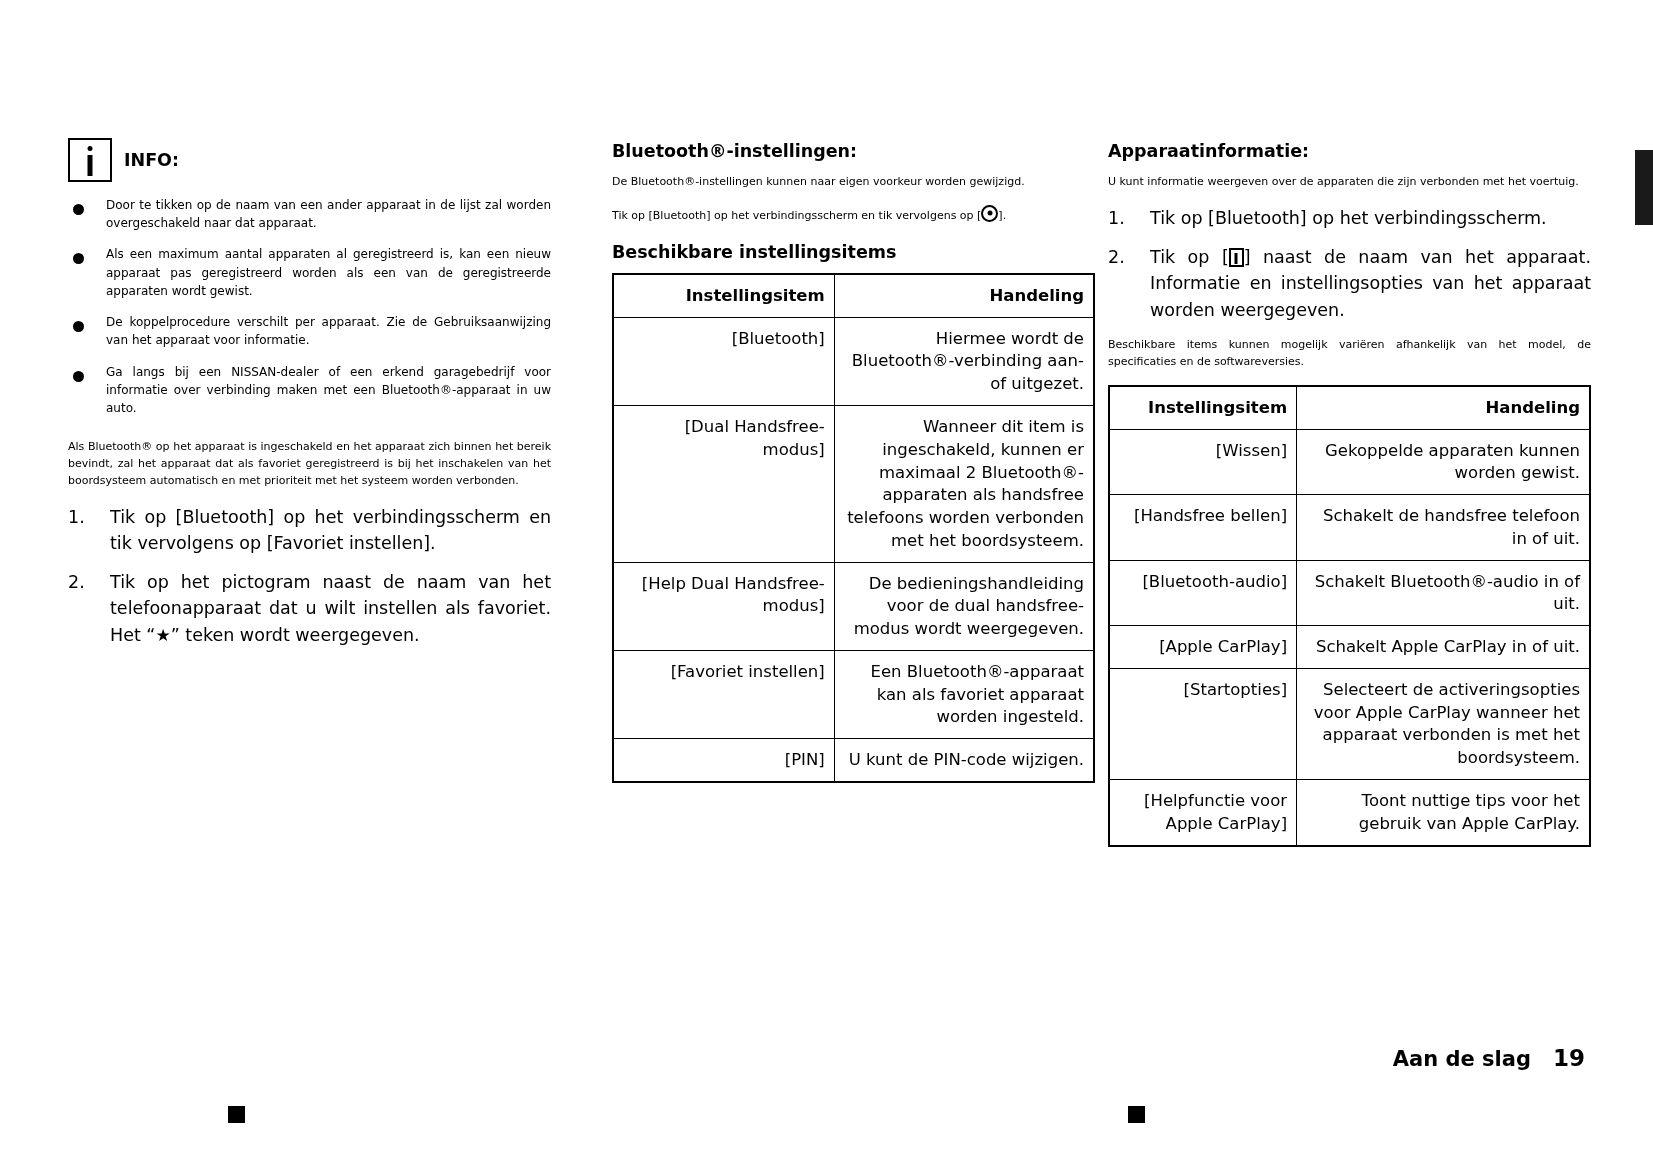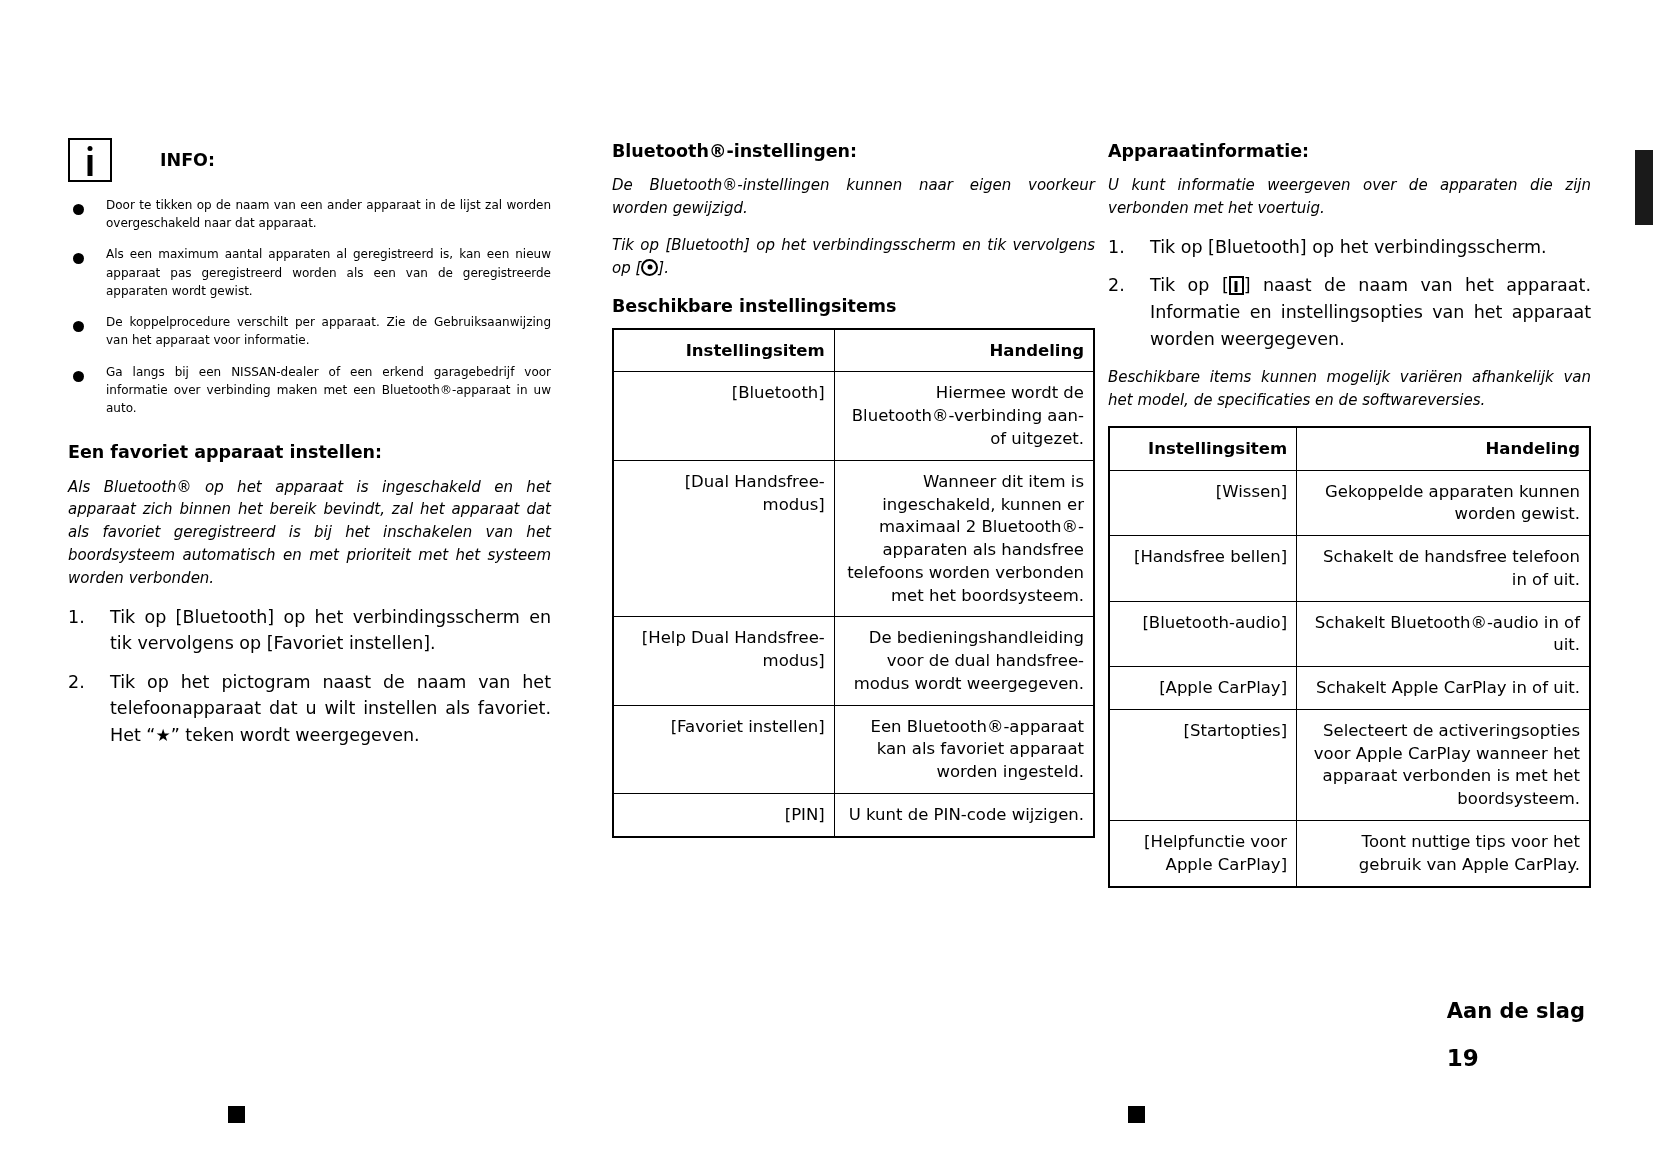--- a/index.html
+++ b/index.html
@@ -27,25 +27,24 @@
     position: absolute;
     top: 138px;
     width: 483px;
   }
   .col-1 { left: 68px; }
   .col-2 { left: 612px; }
   .col-3 { left: 1108px; }
 
   
   .p {
-    font-size: 15px;
+    font-size: 11px;
     line-height: 1.52;
     text-align: justify;
     margin: 0 0 14px 0;
-    font-style: italic;
   }
   .h-bold {
     font-size: 17.5px;
     font-weight: bold;
     line-height: 1.5;
     margin: 0 0 10px 0;
   }
   .h-bold.tight { margin-bottom: 8px; }
 
   
@@ -76,21 +75,20 @@
     border-radius: 50%;
   }
   .info-icon .stem {
     top: 15px;
     width: 5px;
     height: 21px;
   }
   .info-label {
     font-size: 17.5px;
     font-weight: bold;
-    margin-left: 36px;
   }
 
   ul.bullets {
     list-style: none;
     margin: 0 0 22px 0;
     padding: 0;
   }
   ul.bullets li {
     position: relative;
     padding-left: 38px;
@@ -208,21 +206,20 @@
     height: 75px;
     background: #1a1a1a;
   }
   .footer {
     position: absolute;
     right: 68px;
     bottom: 78px;
     display: flex;
     align-items: baseline;
     gap: 22px;
-    flex-direction: column;
   }
   .footer-title {
     font-size: 21px;
     font-weight: bold;
   }
   .footer-page {
     font-size: 23px;
     font-weight: bold;
   }
   .crop-mark {
@@ -250,21 +247,20 @@
       <div class="info-label">INFO:</div>
     </div>
 
     <ul class="bullets">
       <li>Door te tikken op de naam van een ander apparaat in de lijst zal worden overgeschakeld naar dat apparaat.</li>
       <li>Als een maximum aantal apparaten al geregistreerd is, kan een nieuw apparaat pas geregistreerd worden als een van de geregistreerde apparaten wordt gewist.</li>
       <li>De koppelprocedure verschilt per apparaat. Zie de Gebruiksaanwijzing van het apparaat voor informatie.</li>
       <li>Ga langs bij een NISSAN-dealer of een erkend garagebedrijf voor informatie over verbinding maken met een Bluetooth®-apparaat in uw auto.</li>
     </ul>
 
-    <div class="h-bold">Een favoriet apparaat instellen:</div>
     <p class="p">Als Bluetooth® op het apparaat is ingeschakeld en het apparaat zich binnen het bereik bevindt, zal het apparaat dat als favoriet geregistreerd is bij het inschakelen van het boordsysteem automatisch en met prioriteit met het systeem worden verbonden.</p>
 
     <ol class="numlist">
       <li>Tik op [Bluetooth] op het verbindingsscherm en tik vervolgens op [Favoriet instellen].</li>
       <li><span>Tik op het pictogram naast de naam van het telefoonapparaat dat u wilt instellen als favoriet. Het “</span><span class="star-inline">★</span><span>” teken wordt weergegeven.</span></li>
     </ol>
 
   </div>
 
   <div class="col col-2">

